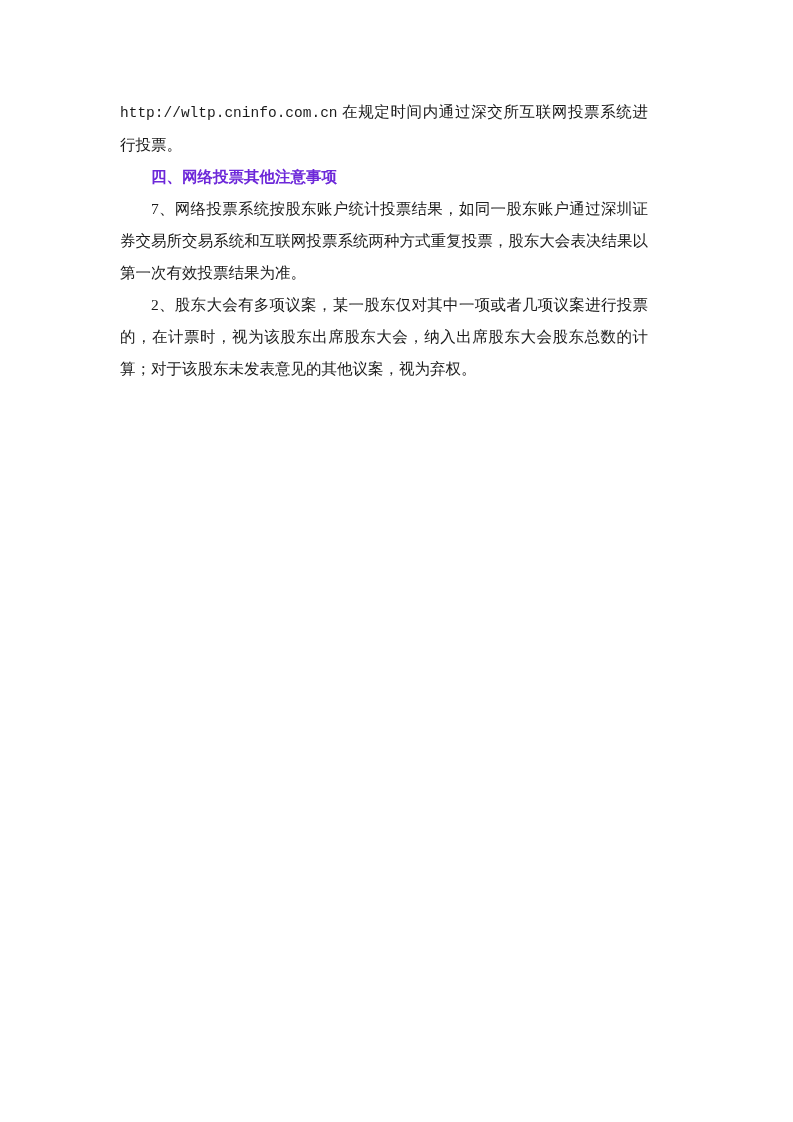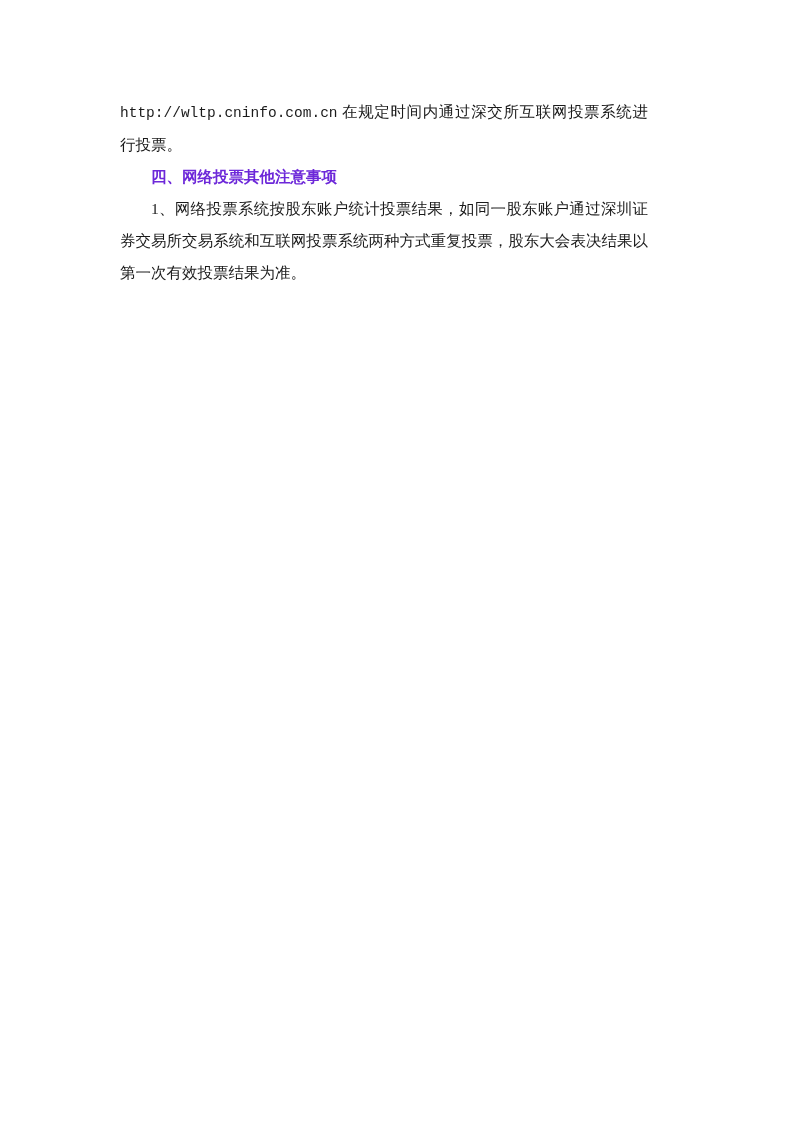--- a/index.html
+++ b/index.html
@@ -49,16 +49,17 @@
 </style>
 </head>
 <body>
 
 <div class="page">
 
   <p class="para"><span class="url">http://wltp.cninfo.com.cn</span><span> 在规定时间内通过深交所互联网投票系统进行投票。</span></p>
 
   <h2 class="heading">四、网络投票其他注意事项</h2>
 
-  <p class="para indent">1、网络投票系统按股东账户统计投票结果，如同一股东账户通过深圳证券交易所交易系统和互联网投票系统两种方式重复投票，股东大会表决结果以第一次有效投票结果为准。</p>
+  <p class="para indent">7、网络投票系统按股东账户统计投票结果，如同一股东账户通过深圳证券交易所交易系统和互联网投票系统两种方式重复投票，股东大会表决结果以第一次有效投票结果为准。</p>
 
+  <p class="para indent">2、股东大会有多项议案，某一股东仅对其中一项或者几项议案进行投票的，在计票时，视为该股东出席股东大会，纳入出席股东大会股东总数的计算；对于该股东未发表意见的其他议案，视为弃权。</p>
 
 </div>
 
 </body></html>

